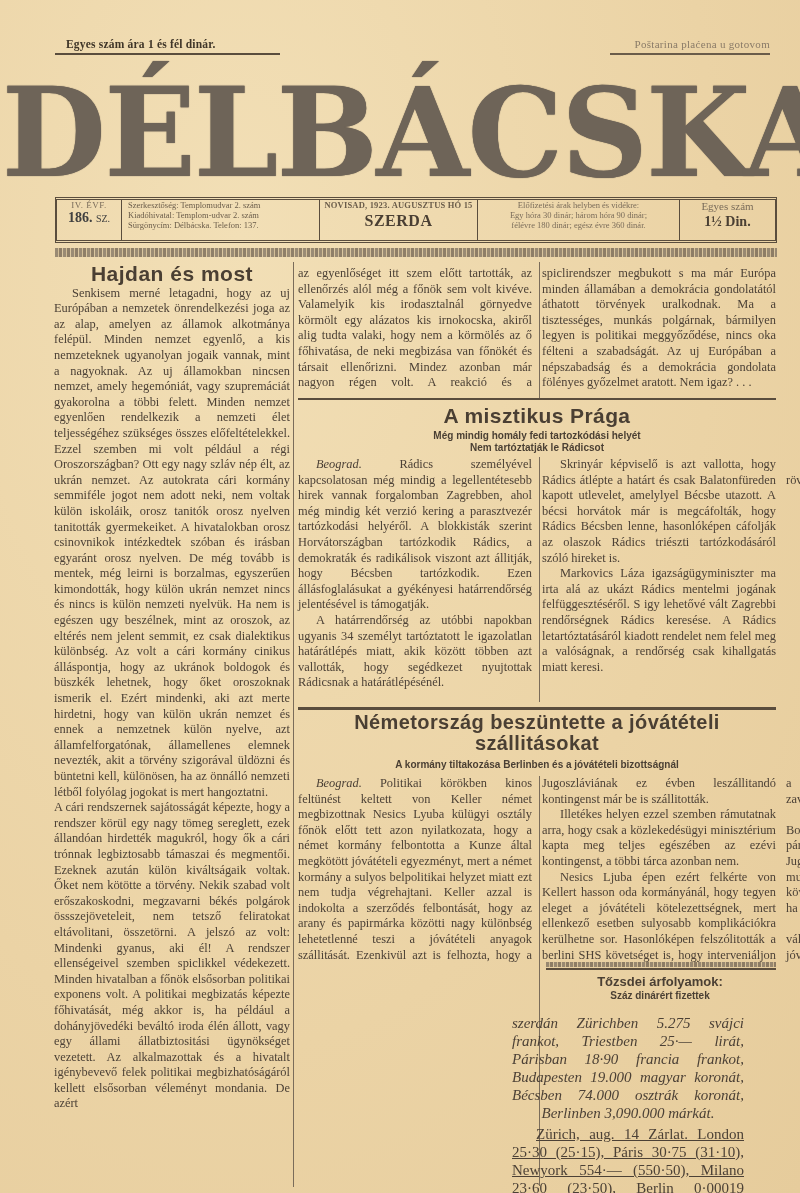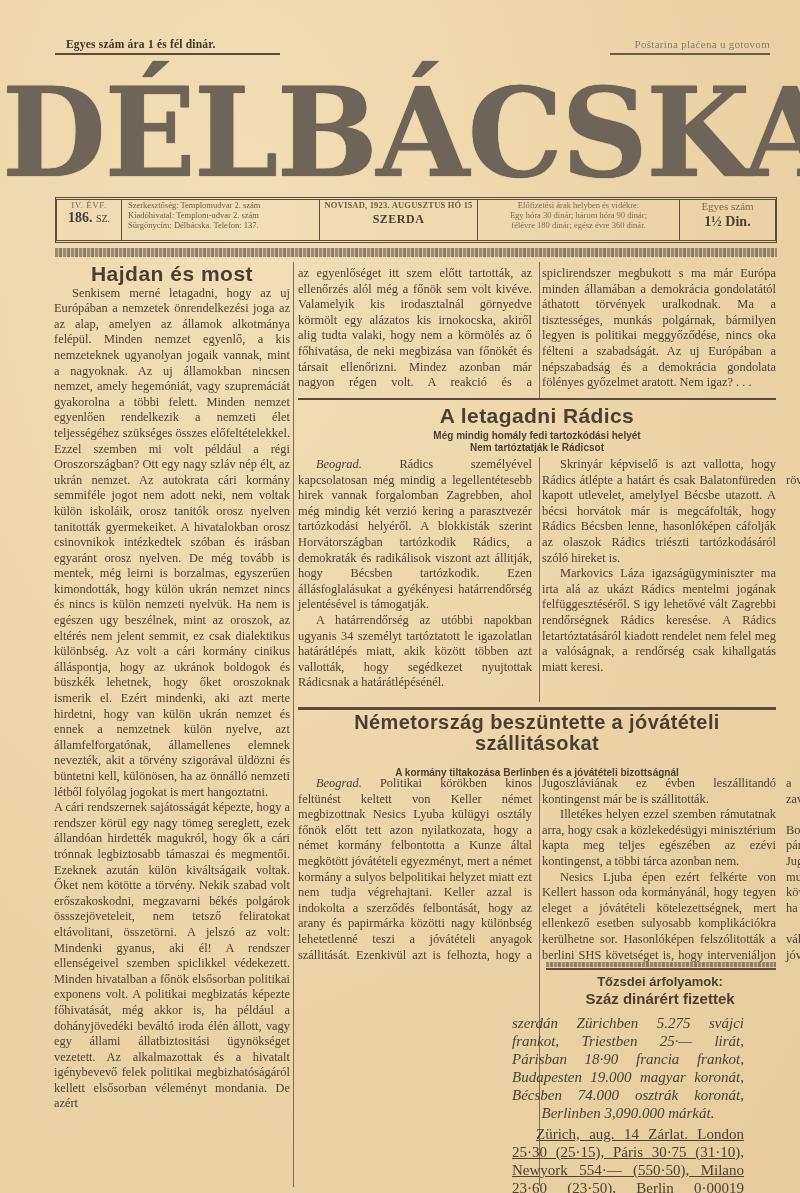--- a/index.html
+++ b/index.html
@@ -45,21 +45,21 @@
   }
   .info-cell { border-right: 1.5px solid #5a4d3d; display: flex; flex-direction: column; }
   .info-cell:last-child { border-right: none; }
   .cell-year { width: 65px; align-items: center; }
   .cell-year .yr { font-size: 9px; color: #7a6c5a; letter-spacing: 0.5px; }
   .cell-year .no { font-size: 14px; font-weight: bold; color: #404040; }
   .cell-year .no small { font-size: 10px; font-weight: normal; }
   .cell-office { width: 198px; padding-left: 6px; font-size: 8.5px; line-height: 10px; color: #6a5c4a; }
   .cell-date { width: 158px; align-items: center; }
   .cell-date .dt { font-size: 8.5px; font-weight: bold; color: #6a5c4a; letter-spacing: 0.2px; }
-  .cell-date .day { font-size: 12px; font-weight: bold; color: #4a3f33; margin-top: 2px; letter-spacing: 0.5px; }
+  .cell-date .day { font-size: 16px; font-weight: bold; color: #4a3f33; margin-top: 2px; letter-spacing: 0.5px; }
   .cell-sub { width: 202px; align-items: center; font-size: 8.5px; line-height: 10px; color: #7a6c5a; text-align: center; }
   .cell-price { flex: 1; align-items: center; }
   .cell-price .lbl { font-size: 11px; color: #7a6c5a; }
   .cell-price .val { font-size: 14px; font-weight: bold; color: #4a3f33; margin-top: 2px; }
 
   .ornament-rule {
     height: 9px;
     background: repeating-linear-gradient(90deg, #7d7060 0 3px, #c9b48e 3px 4px, #6e6050 4px 7px, #d4c09a 7px 8px);
     opacity: 0.75;
   }
@@ -77,25 +77,25 @@
 
   .headline-block { text-align: center; }
   .headline-block .hl { font-family: "Liberation Sans", sans-serif; font-weight: bold; color: #4a3f33; }
   .headline-block .sub { font-family: "Liberation Sans", sans-serif; font-weight: bold; font-size: 10px; line-height: 11.5px; color: #4a3f33; }
 
   .radics-head { left: 298px; top: 404px; width: 478px; }
   .radics-head .hl { font-size: 21px; letter-spacing: 0.4px; margin-bottom: 2px; }
 
   .germ-head { left: 298px; top: 712px; width: 478px; }
   .germ-head .hl { font-size: 20px; line-height: 21px; letter-spacing: 0.4px; }
-  .germ-head .sub { margin-top: 13px; }
+  .germ-head .sub { margin-top: 5px; }
 
   .stock-head { left: 544px; top: 970px; width: 232px; text-align: center; }
   .stock-head .t1 { font-family: "Liberation Sans", sans-serif; font-weight: bold; font-size: 13px; color: #4a3f33; }
-  .stock-head .t2 { font-family: "Liberation Sans", sans-serif; font-weight: bold; font-size: 15px; color: #4a3f33; margin-top: 1px; }
+  .stock-head .t2 { font-family: "Liberation Sans", sans-serif; font-weight: bold; font-size: 10px; color: #4a3f33; margin-top: 1px; }
   .stock-body { left: 512px; top: 1014px; width: 232px; font-size: 15px; line-height: 18px; }
   .stock-body .it { font-style: italic; text-align: justify; text-align-last: center; }
   .stock-body .rates { text-indent: 24px; text-align: justify; margin-top: 3px; text-decoration: underline; }
 </style>
 </head>
 <body>
 
 <div class="abs price-line">Egyes szám ára 1 és fél dinár.</div>
 <div class="abs price-line-rule"></div>
 <div class="abs postage-line">Poštarina plaćena u gotovom</div>
@@ -138,21 +138,21 @@
 </div>
 <div class="abs vrule" style="left:293px; top:262px; height:925px;"></div>
 
 <div class="abs col" style="left:298px; top:266px; width:478px; column-count:2; column-gap:10px; height:128px; column-fill:auto;">
   <p style="text-indent:0">az egyenlőséget itt szem előtt tartották, az ellenőrzés alól még a főnök sem volt kivéve. Valamelyik kis irodasztalnál görnyedve körmölt egy alázatos kis irnokocska, akiről alig tudta valaki, hogy nem a körmölés az ő főhivatása, de neki megbizása van főnökét és társait ellenőrizni. Mindez azonban már nagyon régen volt. A reakció és a spiclirendszer megbukott s ma már Európa minden államában a demokrácia gondolatától áthatott törvények uralkodnak. Ma a tisztességes, munkás polgárnak, bármilyen legyen is politikai meggyőződése, nincs oka félteni a szabadságát. Az uj Európában a népszabadság és a demokrácia gondolata fölényes győzelmet aratott. Nem igaz? . . .</p>
 </div>
 <div class="abs vrule" style="left:539px; top:262px; height:136px;"></div>
 <div class="abs thin-rule" style="left:298px; top:398px; width:478px;"></div>
 
 <div class="abs headline-block radics-head">
-  <div class="hl">A letagadni Rádics</div>
+  <div class="hl">A misztikus Prága</div>
   <div class="sub">Még mindig homály fedi tartozkódási helyét</div>
   <div class="sub">Nem tartóztatják le Rádicsot</div>
 </div>
 <div class="abs col" style="left:298px; top:457px; width:478px; column-count:2; column-gap:10px; height:245px; column-fill:auto;">
   <p><em>Beograd.</em> <span>Rádics személyével kapcsolatosan még mindig a legellentétesebb hirek vannak forgalomban Zagrebben, ahol még mindig két verzió kering a parasztvezér tartózkodási helyéről. A blokkisták szerint Horvátországban tartózkodik Rádics, a demokraták és radikálisok viszont azt állitják, hogy Bécsben tartózkodik. Ezen állásfoglalásukat a gyékényesi határrendőrség jelentésével is támogatják.</span></p>
   <p>A határrendőrség az utóbbi napokban ugyanis 34 személyt tartóztatott le igazolatlan határátlépés miatt, akik között többen azt vallották, hogy segédkezet nyujtottak Rádicsnak a határátlépésénél.</p>
   <p>Skrinyár képviselő is azt vallotta, hogy Rádics átlépte a határt és csak Balatonfüreden kapott utlevelet, amelylyel Bécsbe utazott. A bécsi horvátok már is megcáfolták, hogy Rádics Bécsben lenne, hasonlóképen cáfolják az olaszok Rádics triészti tartózkodásáról szóló hireket is.</p>
   <p>Markovics Láza igazságügyminiszter ma irta alá az ukázt Rádics mentelmi jogának felfüggesztéséről. S igy lehetővé vált Zagrebbi rendőrségnek Rádics keresése. A Rádics letartóztatásáról kiadott rendelet nem felel meg a valóságnak, a rendőrség csak kihallgatás miatt keresi.</p>
   <p>Beogradban remélik, hogy ily módon rövidesen megoldják a Rádics-problémát.</p>
 </div>

